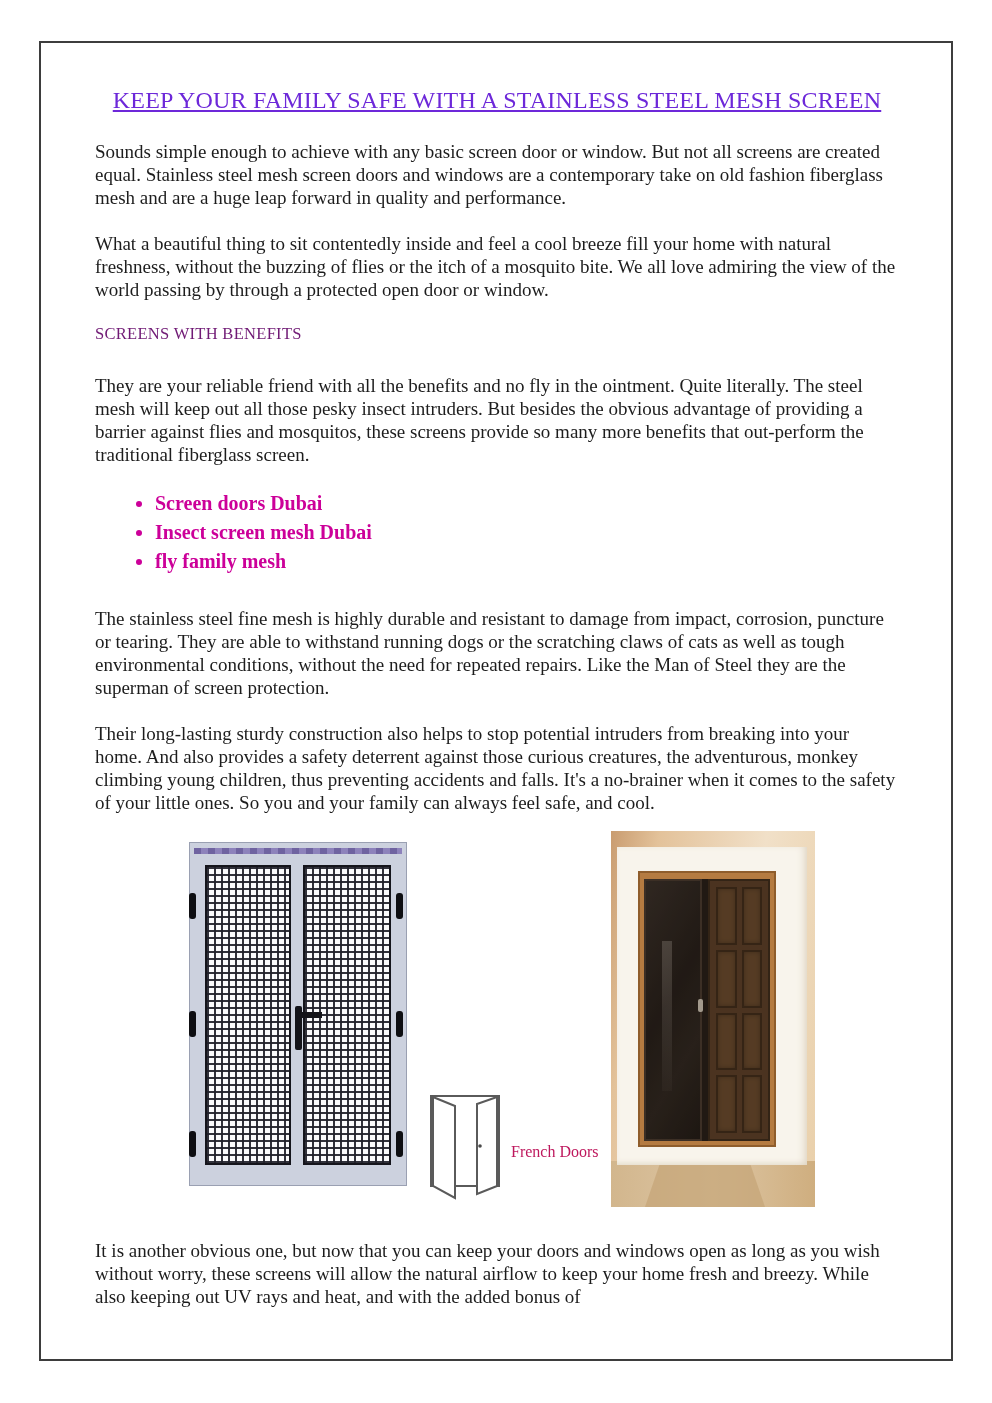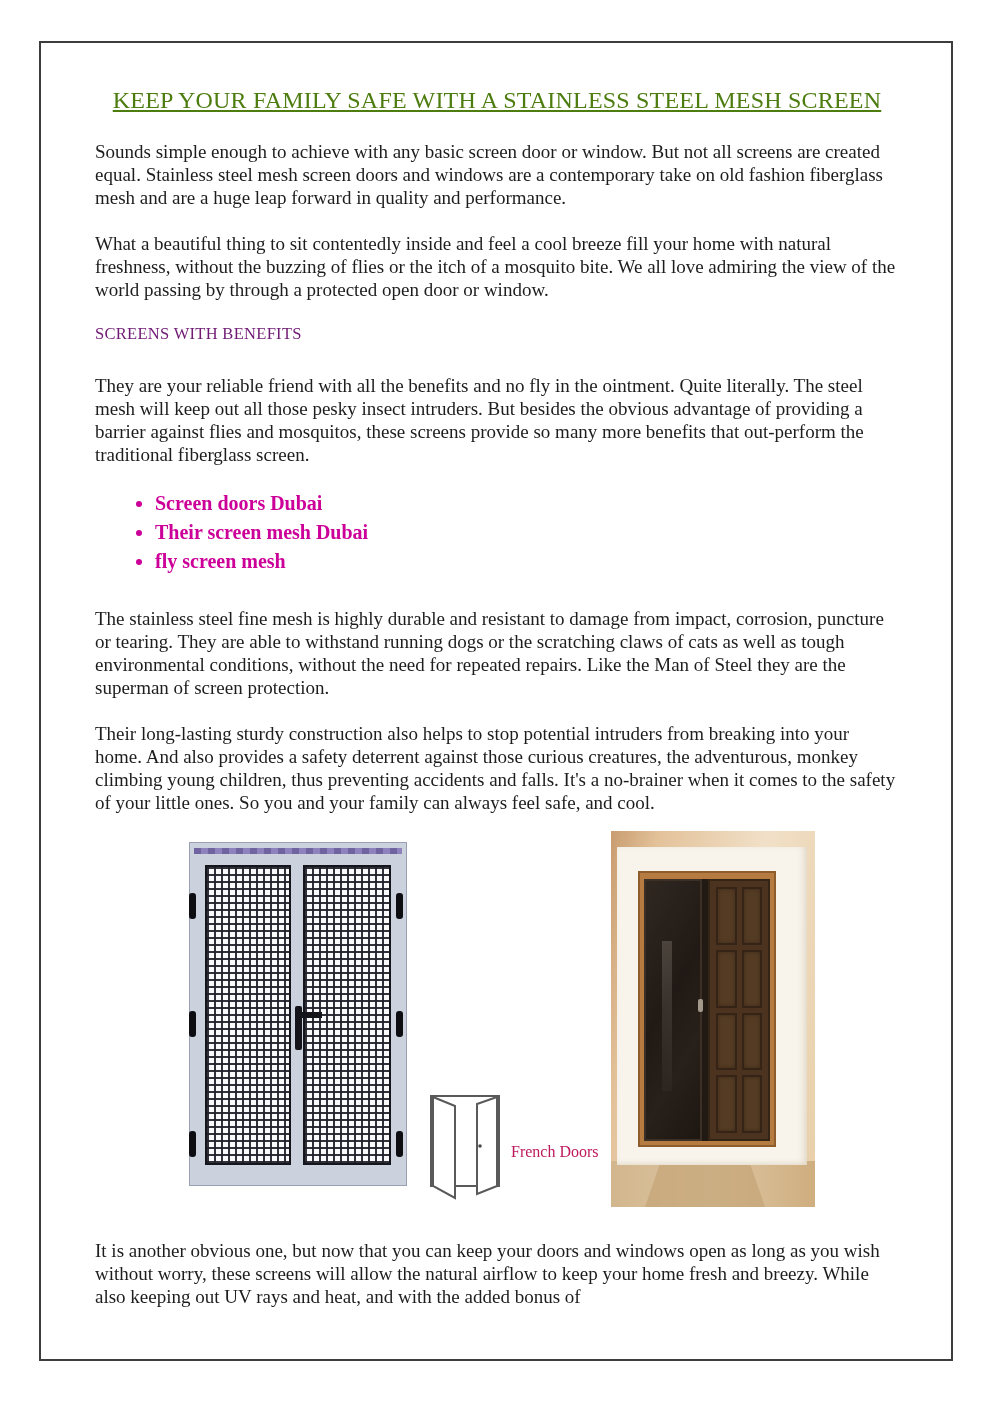--- a/index.html
+++ b/index.html
@@ -20,21 +20,21 @@
   .page-inner{
     box-sizing:border-box;
     padding:42px 52px 0 54px;
   }
   h1.doc-title{
     margin:0 0 25px 0;
     font-size:24px;
     line-height:30px;
     font-weight:normal;
     text-align:center;
-    color:#4d7c0f;
+    color:#6d28d9;
     text-decoration:underline;
     letter-spacing:0.2px;
   }
   p.body-par{
     margin:0 0 23px 0;
     font-size:19px;
     line-height:23px;
     color:#1d1d1d;
   }
   h2.section-heading{
@@ -202,24 +202,24 @@
 
     <h2 class="section-heading">SCREENS WITH BENEFITS</h2>
 
     <p class="body-par">They are your reliable friend with all the benefits and no fly in the ointment. Quite literally. The steel mesh will keep out all those pesky insect intruders. But besides the obvious advantage of providing a barrier against flies and mosquitos, these screens provide so many more benefits that out-perform the traditional fiberglass screen.</p>
 
     <ul class="link-list">
       <li>
         <a>Screen doors Dubai</a>
       </li>
       <li>
-        <a>Their screen mesh Dubai</a>
+        <a>Insect screen mesh Dubai</a>
       </li>
       <li>
-        <a>fly screen mesh</a>
+        <a>fly family mesh</a>
       </li>
     </ul>
 
     <p class="body-par">The stainless steel fine mesh is highly durable and resistant to damage from impact, corrosion, puncture or tearing. They are able to withstand running dogs or the scratching claws of cats as well as tough environmental conditions, without the need for repeated repairs. Like the Man of Steel they are the superman of screen protection.</p>
 
     <p class="body-par">Their long-lasting sturdy construction also helps to stop potential intruders from breaking into your home. And also provides a safety deterrent against those curious creatures, the adventurous, monkey climbing young children, thus preventing accidents and falls. It's a no-brainer when it comes to the safety of your little ones. So you and your family can always feel safe, and cool.</p>
 
     <div class="figure-row">
 
       <div class="sd">

